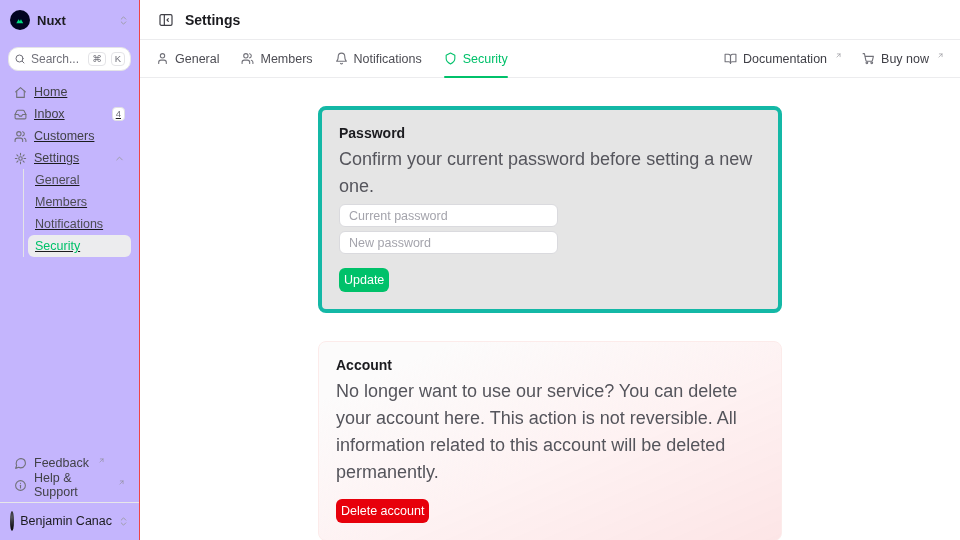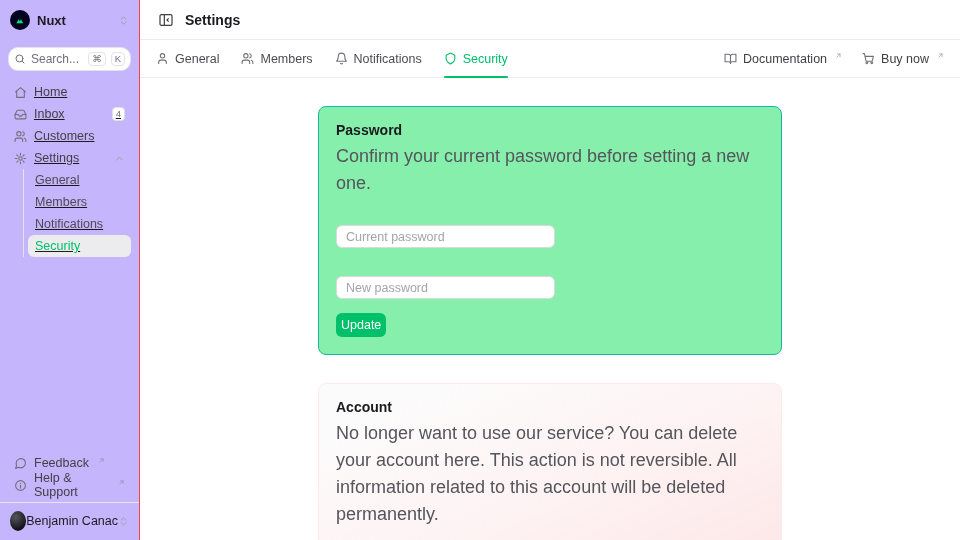--- a/index.html
+++ b/index.html
@@ -27,21 +27,21 @@
   .nav-item .ico { color:#717179; display:flex; }
   .nav-item .lbl { flex:1; }
   .badge { border:1px solid #e0e0e3; border-radius:4px; background:#fff; font-size:9.5px; line-height:12px;
     padding:0 3px; color:#707079; }
   .subnav { margin-left:15px; border-left:1px solid #e4e4e7; padding-left:4px; display:flex; flex-direction:column; }
   .sub-item { height:22px; display:flex; align-items:center; padding:0 7px; border-radius:6px;
     font-size:12.5px; color:#4c4c53; cursor:pointer; }
   .sub-item.active { background:#ececee; color:#00c16a; font-weight:500; }
   .sb-footer { margin-top:auto; padding:0 8px 6px; display:flex; flex-direction:column; }
   .sb-user-wrap { border-top:1px solid #e7e7e9; padding:6px 8px 7px; }
-  .sb-user { display:flex; align-items:center; height:24px; padding:0 2px; border-radius:6px; cursor:pointer; }
+  .sb-user { display:flex; align-items:center; gap:6px; height:24px; padding:0 2px; border-radius:6px; cursor:pointer; }
   .avatar { width:20px; height:20px; border-radius:50%; background:radial-gradient(circle at 35% 30%, #55555e, #121216 72%); }
   .uname { flex:1; font-size:12.5px; font-weight:500; color:#1b1b1f; white-space:nowrap; }
   .extl { color:#8b8b93; margin-left:2px; position:relative; top:-3px; }
 
   
   .main { flex:1; display:flex; flex-direction:column; min-width:0; background:#fff; }
   .page-header { height:40px; min-height:40px; border-bottom:1px solid #ececee; display:flex; align-items:center; gap:9px; padding:0 16px; }
   .collapse-btn { border:none; background:transparent; padding:2px; color:#3f3f46; cursor:pointer; display:flex; }
   .page-title { font-size:14px; font-weight:700; color:#1b1b1f; }
   .tabbar { height:38px; min-height:38px; border-bottom:1px solid #ececee; display:flex; align-items:center; padding:0 16px; gap:22px; }
@@ -49,26 +49,26 @@
   .tab .ico { color:#717179; display:flex; }
   .tab.active { color:#00c16a; }
   .tab.active .ico { color:#00c16a; }
   .tab.active::after { content:""; position:absolute; left:0; right:0; bottom:-1px; height:2px; background:#00c16a; border-radius:1px; }
   .tabbar-right { margin-left:auto; display:flex; align-items:center; gap:20px; }
   .toplink { display:flex; align-items:center; gap:6px; font-size:12.5px; color:#3f3f46; cursor:pointer; }
   .toplink .ico { color:#717179; display:flex; }
 
   .content { flex:1; overflow:auto; padding:28px 0 20px; }
   .card { width:464px; margin:0 auto; border-radius:8px; padding:15px 17px 17px; }
-  .card-password { background:#86efac; border:1px solid #14b8a6; }
+  .card-password { background:#e5e5e5; border:4px solid #14b8a6; }
   .card-account { margin-top:28px; border:1px solid #fcebea;
     background:linear-gradient(to top left, rgba(231,0,11,0.10), rgba(231,0,11,0.05) 45%, #fcfbfb 85%); }
   .card-title { font-size:14px; font-weight:600; color:#1b1b1f; margin:0 0 5px; }
   .card-desc { font-size:18px; color:#55555c; margin:0; line-height:1.5; }
-  .tinput { display:block; width:219px; height:23px; margin-top:28px; background:#fff;
+  .tinput { display:block; width:219px; height:23px; margin-top:4px; background:#fff;
     border:1px solid #dadade; border-radius:6px; padding:0 9px; font-size:12.5px; color:#1b1b1f;
     font-family:"Liberation Sans","DejaVu Sans",sans-serif; outline:none; }
   .tinput::placeholder { color:#a4a4ac; }
   .btn { border:none; border-radius:6px; color:#fff; font-size:12.5px; font-weight:500;
     padding:5px 5px; cursor:pointer; font-family:"Liberation Sans","DejaVu Sans",sans-serif; }
   .btn-update { background:#00c16a; margin-top:14px; }
   .btn-delete { background:#e7000b; margin-top:13px; }
 </style>
 </head>
 <body>

